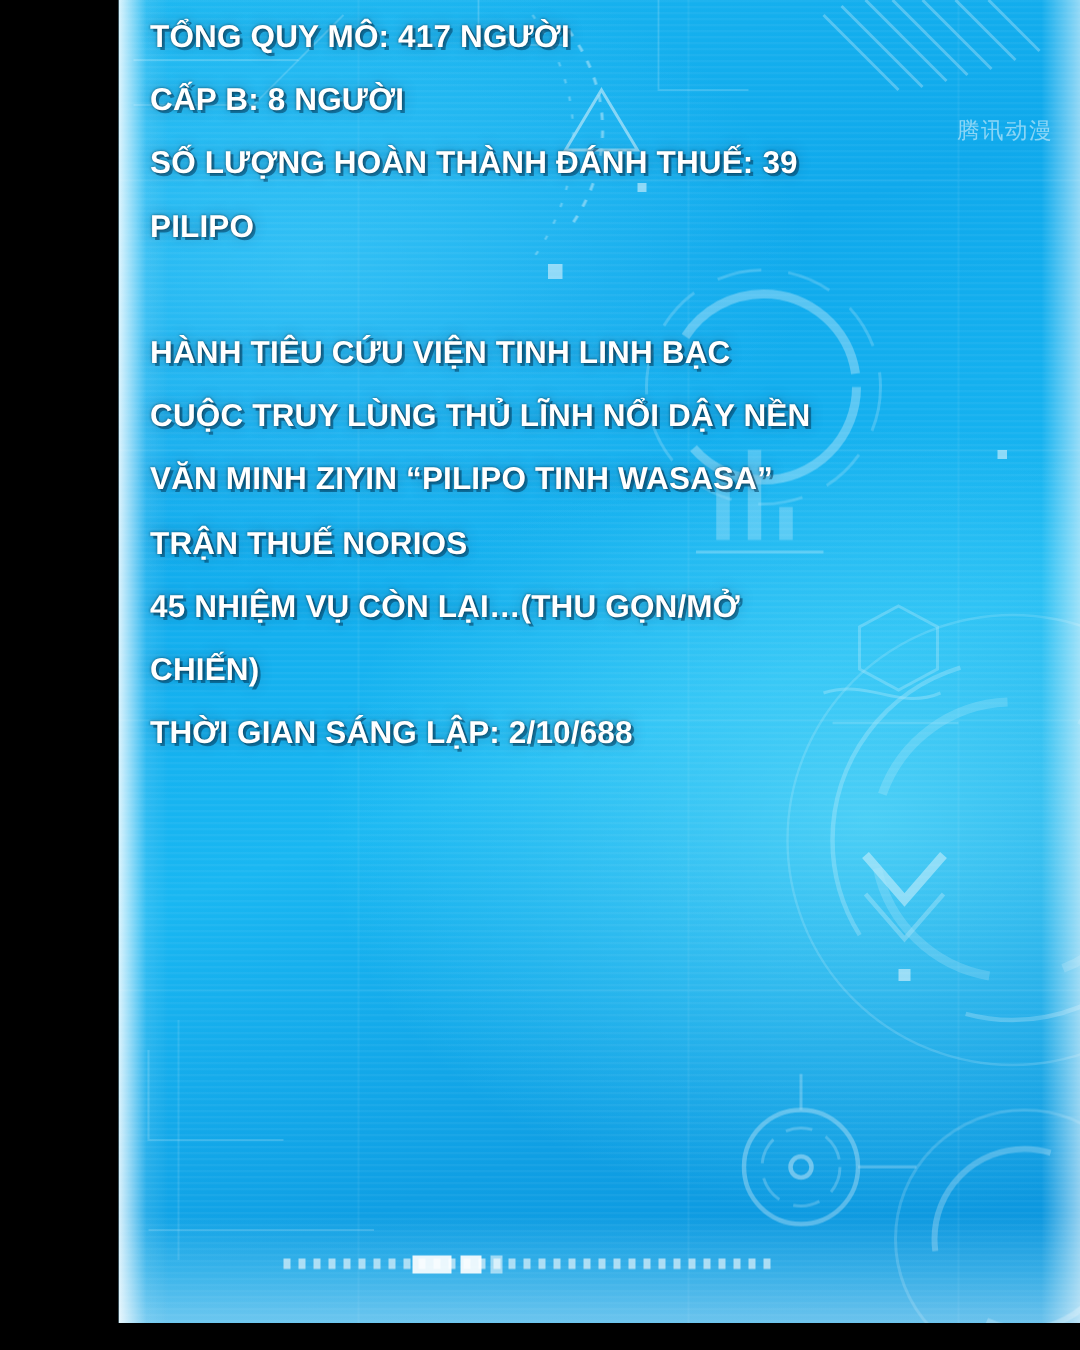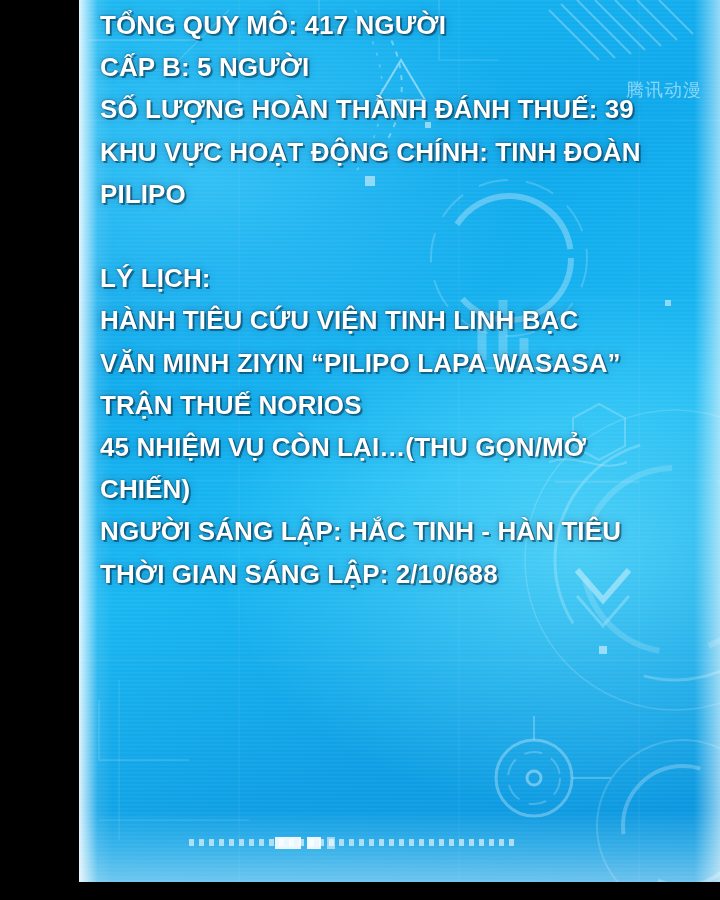--- a/index.html
+++ b/index.html
@@ -76,35 +76,35 @@
   svg.deco { position: absolute; inset: 0; z-index: 2; }
   
   .text-layer {
     position: absolute;
     left: 100px; top: 4px;
     width: 580px;
     z-index: 5;
   }
   .line {
     font-weight: bold;
-    font-size: 26px;
+    font-size: 21px;
     line-height: 42.2px;
     letter-spacing: 0.1px;
     color: #ffffff;
     text-shadow:
       0 0 2px rgba(0,0,0,0.55),
       2px 2px 0 rgba(0,60,95,0.55),
       0 0 9px rgba(0,50,90,0.35);
     white-space: nowrap;
   }
   .line.blank { color: transparent; }
   .watermark {
     position: absolute;
     right: 18px; top: 78px;
-    font-size: 18px;
+    font-size: 15px;
     color: rgba(255,255,255,0.50);
     letter-spacing: 1px;
     z-index: 5;
   }
   
   .dash-bar {
     position: absolute;
     left: 110px; bottom: 36px;
     width: 330px; height: 7px;
     z-index: 4;
@@ -219,32 +219,30 @@
     <div class="dash-block" style="left:248px; width:8px; opacity:0.6;"></div>
 
     <div class="watermark">腾讯动漫</div>
   </div>
 
   <div class="edge-glow"></div>
   <div class="edge-glow-r"></div>
 
   <div class="text-layer">
     <div class="line">TỔNG QUY MÔ: 417 NGƯỜI</div>
-    <div class="line">CẤP B: 5 NGƯỜI</div>
+    <div class="line">CẤP B: 8 NGƯỜI</div>
     <div class="line">SỐ LƯỢNG HOÀN THÀNH ĐÁNH THUẾ: 39</div>
-    <div class="line">KHU VỰC HOẠT ĐỘNG CHÍNH: TINH ĐOÀN</div>
     <div class="line">PILIPO</div>
 
     <div class="line blank">&nbsp;</div>
 
-    <div class="line">LÝ LỊCH:</div>
     <div class="line">HÀNH TIÊU CỨU VIỆN TINH LINH BẠC</div>
-    <div class="line">VĂN MINH ZIYIN “PILIPO LAPA WASASA”</div>
+    <div class="line">CUỘC TRUY LÙNG THỦ LĨNH NỔI DẬY NỀN</div>
+    <div class="line">VĂN MINH ZIYIN “PILIPO TINH WASASA”</div>
     <div class="line">TRẬN THUẾ NORIOS</div>
     <div class="line">45 NHIỆM VỤ CÒN LẠI…(THU GỌN/MỞ</div>
     <div class="line">CHIẾN)</div>
-    <div class="line">NGƯỜI SÁNG LẬP: HẮC TINH - HÀN TIÊU</div>
     <div class="line">THỜI GIAN SÁNG LẬP: 2/10/688</div>
   </div>
 
   <div class="left-gutter"></div>
   <div class="bottom-strip"></div>
 </div>
 
 </body></html>

